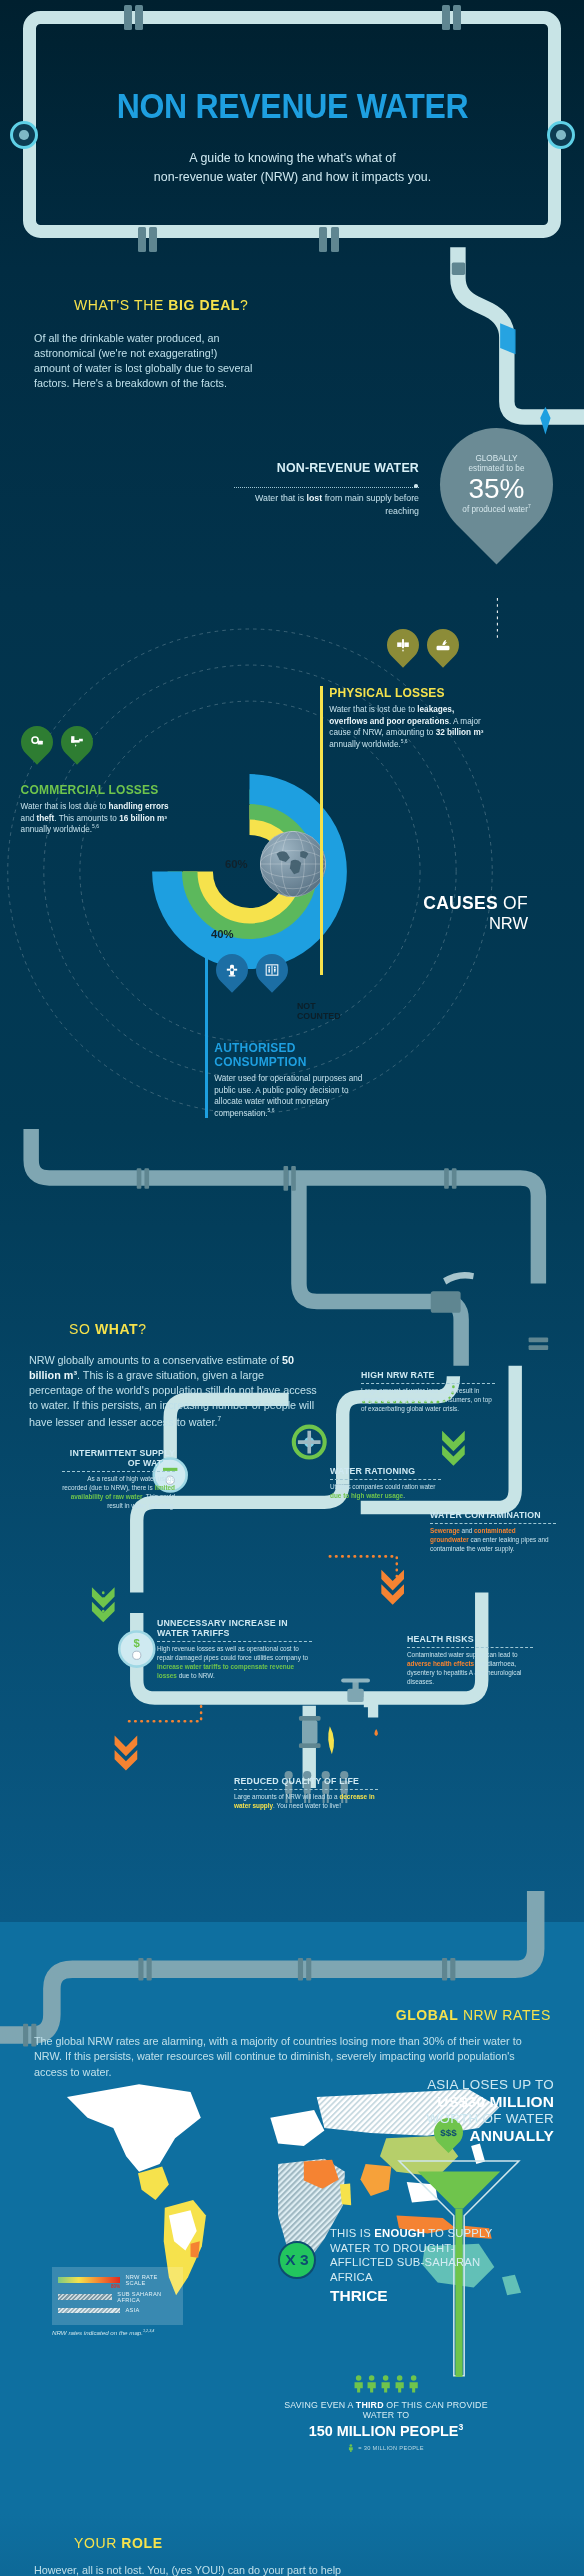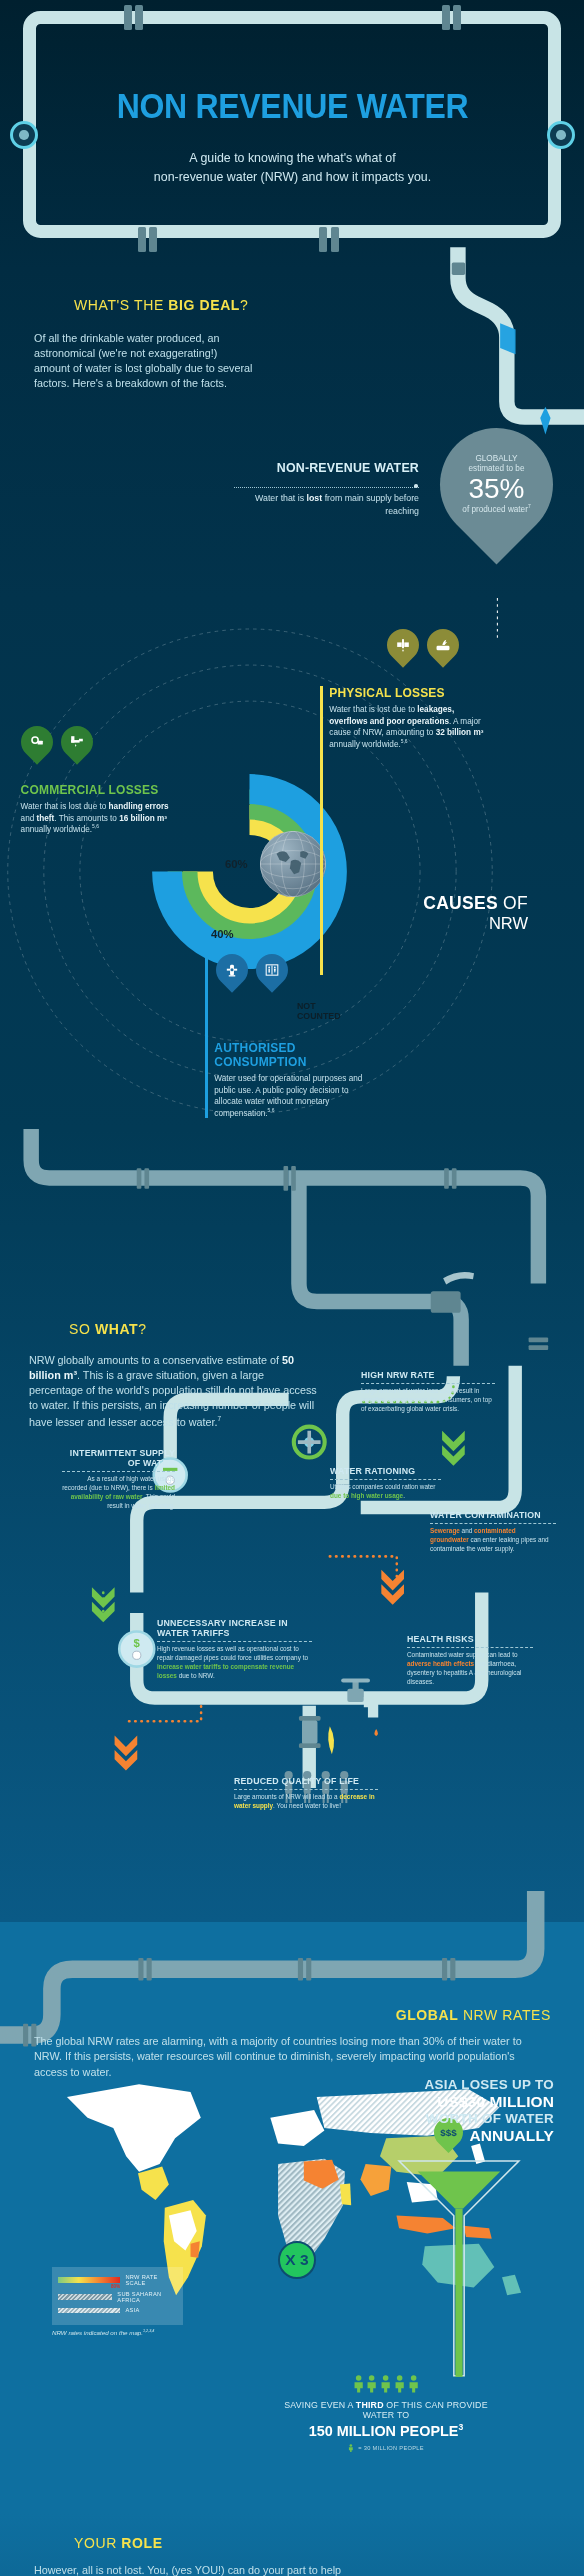--- a/index.html
+++ b/index.html
@@ -111,21 +111,21 @@
   .map-wrap{position:absolute;left:36px;top:139px;width:515px;height:242px;}
   .legend{position:absolute;left:52px;top:345px;width:131px;background:rgba(255,255,255,.18);
           padding:7.2px 6.2px;}
   .legend-row{display:flex;align-items:center;gap:5.2px;margin-bottom:4.6px;}
   .legend-label{font-size:5.7px;letter-spacing:0.3px;color:#e3f1f6;}
   .scalebar{width:62px;height:5.7px;background:linear-gradient(90deg,#7fc97f,#f6e24c,#f58332,#e02b20);}
   .hatch-a{width:62px;height:5.7px;background:repeating-linear-gradient(135deg,#c9d8de 0 1.5px,#7e99a5 1.5px 3.1px);}
   .hatch-b{width:62px;height:5.7px;background:repeating-linear-gradient(135deg,#dce9ee 0 1.5px,#9ab4bf 1.5px 3.1px);}
   .map-note{position:absolute;left:52px;top:407px;font-size:6.2px;font-style:italic;color:#cfe6ec;}
   .stat-right{position:absolute;right:31px;top:155px;width:170px;text-align:right;}
-  .stat-l1{font-size:13.4px;font-weight:700;color:#cfe9f2;letter-spacing:0.3px;line-height:1.18;}
+  .stat-l1{font-size:13.4px;font-weight:400;color:#cfe9f2;letter-spacing:0.3px;line-height:1.18;}
   .stat-l2{font-size:15.5px;font-weight:900;color:#fff;letter-spacing:0.1px;line-height:1.18;}
   .x3{position:absolute;left:278px;top:319px;width:38px;height:38px;border-radius:50%;
       background:#22c55e;border:2.1px solid #0d4c70;display:flex;align-items:center;
       justify-content:center;font-size:15.5px;font-weight:900;color:#0d4c70;}
   .thrice{position:absolute;left:330px;top:304px;width:170px;}
   .thrice .t1{font-size:11.3px;font-weight:300;color:#d4ecf3;letter-spacing:0.2px;line-height:1.3;}
   .thrice .t1 b{font-weight:900;color:#fff;}
   .thrice .t2{font-size:15.5px;font-weight:900;color:#fff;margin-top:2.1px;}
   .saving{position:absolute;left:278px;top:453px;width:216px;text-align:center;}
   .saving .s1{font-size:8.8px;font-weight:300;color:#d4ecf3;letter-spacing:0.2px;}
@@ -582,20 +582,24 @@
     <div class="stat-l2">ANNUALLY</div>
   </div>
 
   <svg style="position:absolute;right:64px;top:237px;" width="124" height="222" viewBox="0 0 240 430">
     <path d="M4 4 L236 4 L130 110 L130 420 L110 420 L110 110 Z" fill="none" stroke="#cfe6ec" stroke-width="3"></path>
     <path d="M40 24 L200 24 L128 96 L112 96 Z" fill="#6fc44c"></path>
     <rect x="113" y="96" width="14" height="326" fill="#6fc44c"></rect>
   </svg>
 
   <div class="x3">X 3</div>
+  <div class="thrice">
+    <div class="t1"><span>THIS IS </span><b>ENOUGH</b><span> TO SUPPLY WATER TO DROUGHT-AFFLICTED SUB-SAHARAN AFRICA</span></div>
+    <div class="t2">THRICE</div>
+  </div>
 
   <div class="legend">
     <div class="legend-row">
       <div style="position:relative;">
         <div class="scalebar"></div>
         <div style="position:absolute;right:0;top:6.2px;font-size:4.6px;font-weight:800;color:#e02b20;">80%</div>
       </div>
       <div class="legend-label">NRW RATE SCALE</div>
     </div>
     <div class="legend-row">

